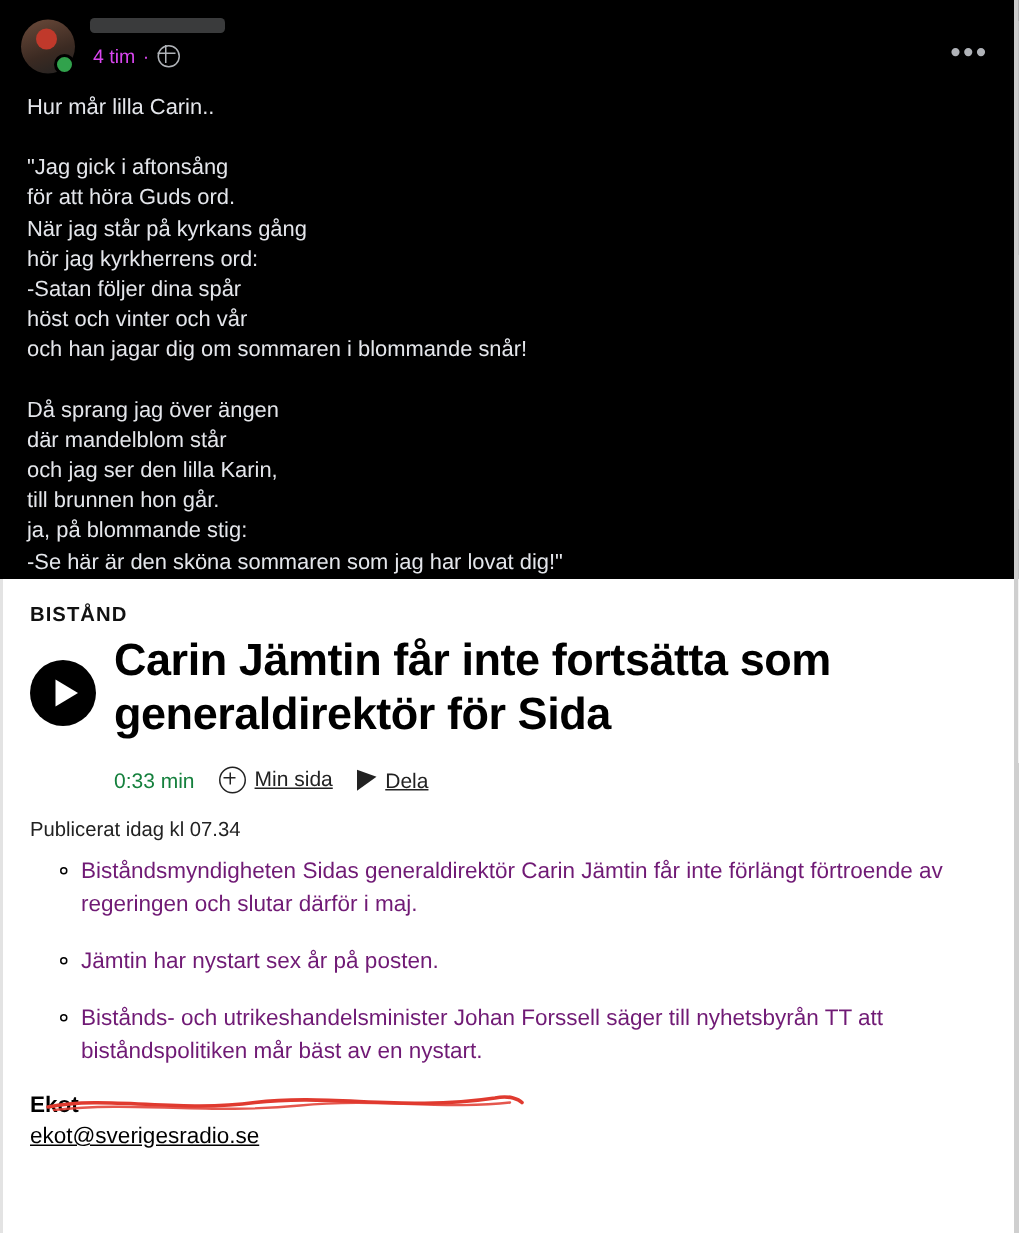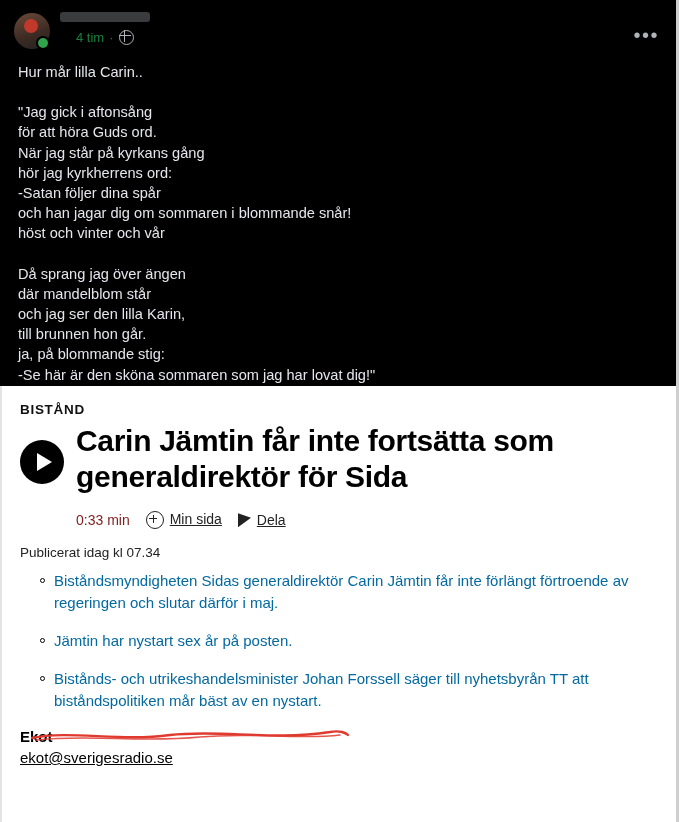--- a/index.html
+++ b/index.html
@@ -75,23 +75,23 @@
   .name-line {
     position: absolute;
     left: 60px;
     top: -2px;
     height: 10px;
     width: 90px;
     background: #3a3b3c;
     border-radius: 3px;
   }
   .meta {
-    margin-left: 26px;
+    margin-left: 12px;
     font-size: 13px;
-    color: #15803d;
+    color: #d946ef;
     display: flex;
     align-items: center;
     gap: 5px;
     margin-top: 4px;
   }
   .globe-icon {
     display: inline-block;
     width: 13px;
     height: 13px;
     border: 1.4px solid #b0b3b8;
@@ -186,21 +186,21 @@
     margin: 0;
   }
   .actions {
     display: flex;
     align-items: center;
     gap: 16px;
     margin: 16px 0 0 56px;
     font-size: 14px;
     color: #222;
   }
-  .duration { color: #7f1d1d; }
+  .duration { color: #15803d; }
   .action-item {
     display: flex;
     align-items: flex-start;
     gap: 6px;
     cursor: pointer;
   }
   .action-item .lbl {
     text-decoration: underline;
   }
   .plus-icon {
@@ -247,21 +247,21 @@
     margin: 0;
     padding: 0 0 0 20px;
     list-style: none;
   }
   .bullets li {
     position: relative;
     font-size: 15px;
     line-height: 22px;
     margin-bottom: 16px;
     padding-left: 14px;
-    color: #0369a1;
+    color: #701a75;
   }
   .bullets li:before {
     content: "";
     position: absolute;
     left: 0;
     top: 8px;
     width: 5px;
     height: 5px;
     border: 1.3px solid #000;
     border-radius: 50%;
@@ -326,22 +326,22 @@
     </div>
 
     <div class="post-body">
       <p>Hur mår lilla Carin..</p>
       <div class="gap"></div>
       <p>"Jag gick i aftonsång</p>
       <p>för att höra Guds ord.</p>
       <p>När jag står på kyrkans gång</p>
       <p>hör jag kyrkherrens ord:</p>
       <p>-Satan följer dina spår</p>
+      <p>höst och vinter och vår</p>
       <p>och han jagar dig om sommaren i blommande snår!</p>
-      <p>höst och vinter och vår</p>
       <div class="gap"></div>
       <p>Då sprang jag över ängen</p>
       <p>där mandelblom står</p>
       <p>och jag ser den lilla Karin,</p>
       <p>till brunnen hon går.</p>
       <p>ja, på blommande stig:</p>
       <p>-Se här är den sköna sommaren som jag har lovat dig!"</p>
     </div>
   </div>
 

